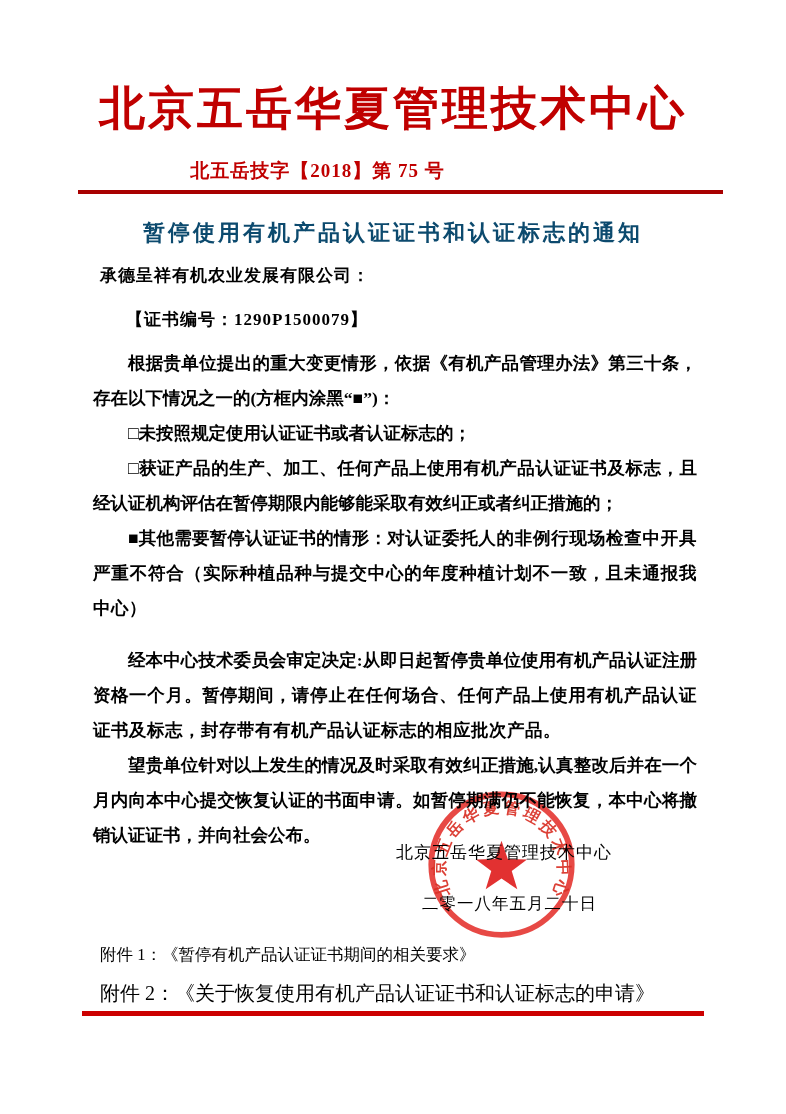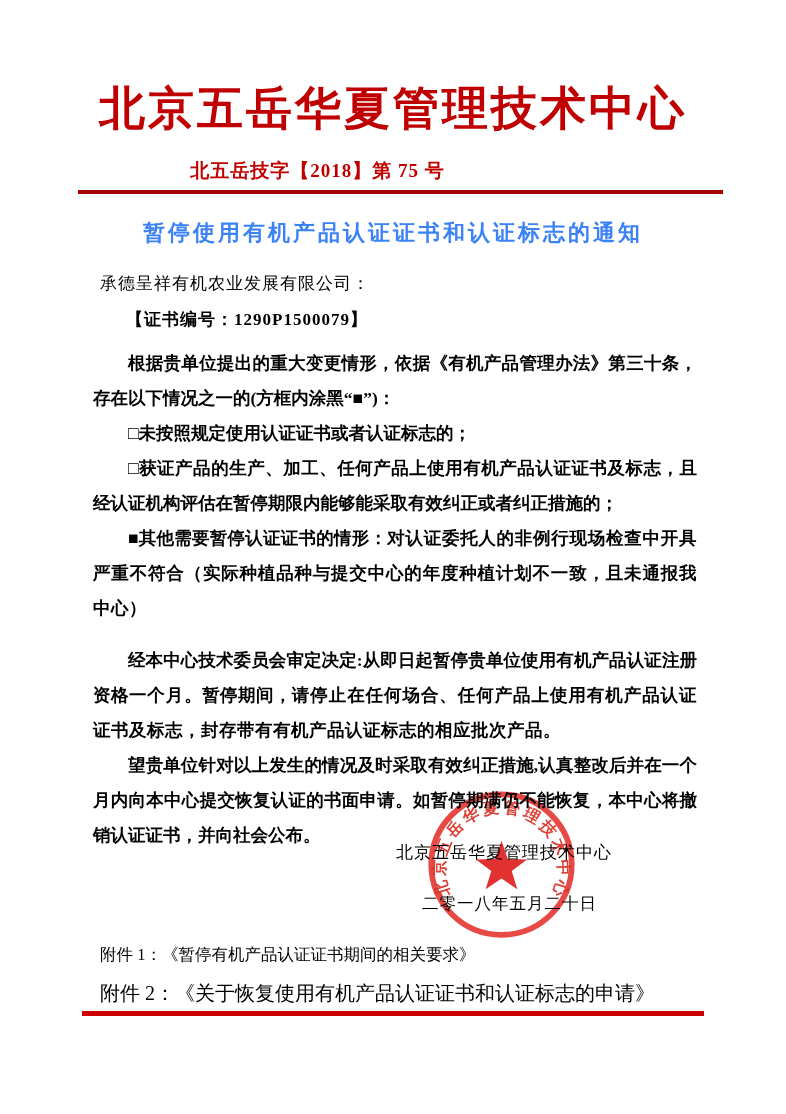--- a/index.html
+++ b/index.html
@@ -28,26 +28,26 @@
   }
   .header-rule{
     position:absolute;top:190px;left:78px;width:645px;height:4px;
     background:#A80000;
   }
   
   .doc-title{
     position:absolute;top:218px;left:0;width:786px;
     text-align:center;
     font-size:22px;font-weight:bold;letter-spacing:3px;
-    color:#3b82f6;
+    color:#0c4a6e;
   }
   
   .company{
-    position:absolute;top:272px;left:100px;
-    font-size:17px;font-weight:normal;letter-spacing:1px;
+    position:absolute;top:264px;left:100px;
+    font-size:17px;font-weight:bold;letter-spacing:1px;
   }
   .certificate{
     position:absolute;top:308px;left:126px;
     font-size:17px;font-weight:bold;letter-spacing:1px;
   }
   
   .body-text{
     position:absolute;top:346px;left:93px;width:604px;
     font-size:17.5px;line-height:35px;
     text-align:justify;

